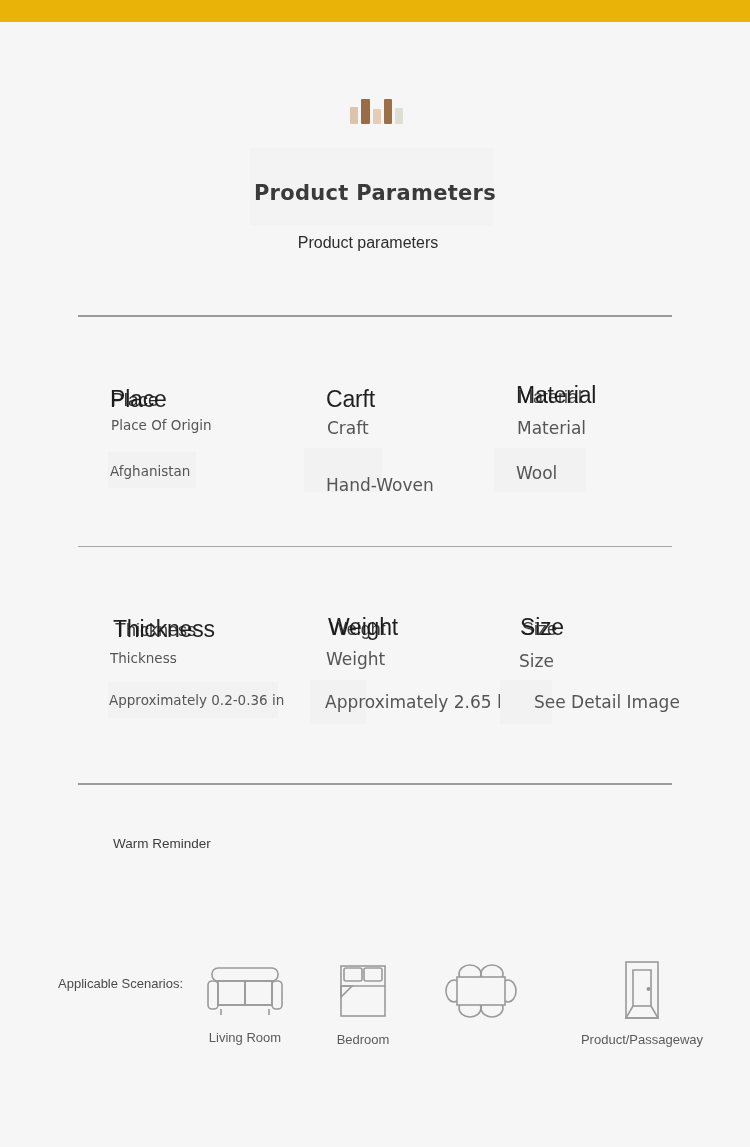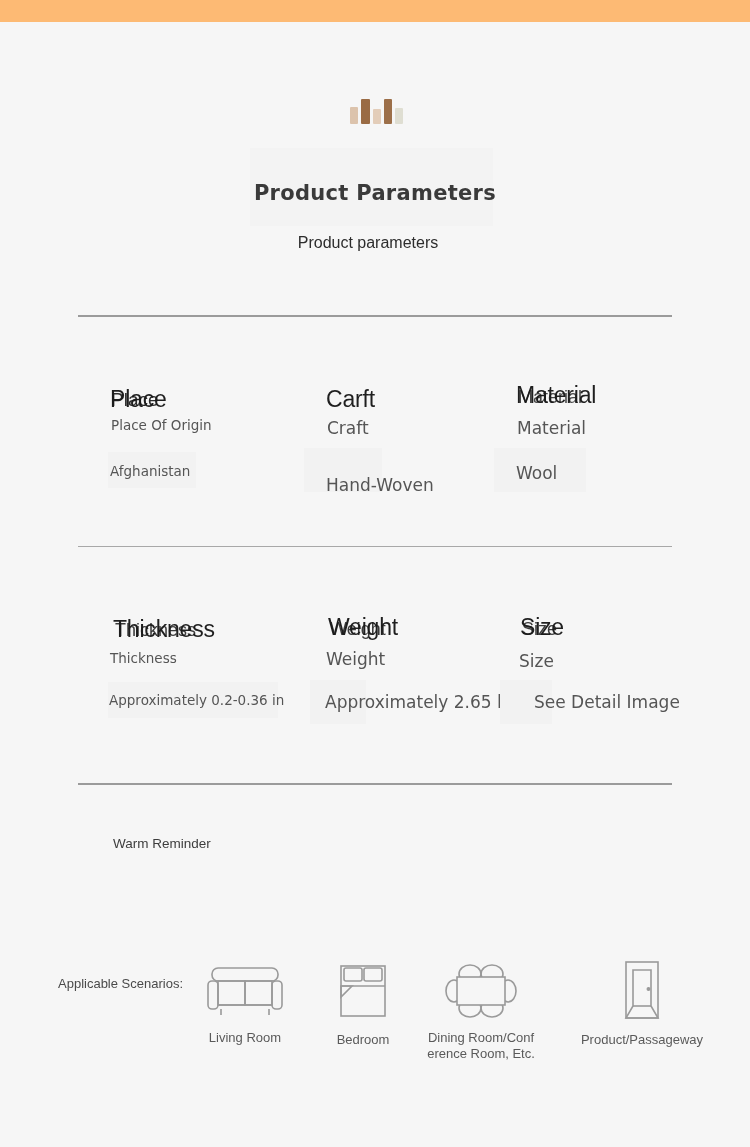--- a/index.html
+++ b/index.html
@@ -13,21 +13,21 @@
     font-family: "DejaVu Sans", "Liberation Sans", sans-serif;
     overflow: hidden;
     position: relative;
   }
   .page {
     position: absolute;
     left: 0;
     top: 0;
     width: 750px;
     height: 1147px;
-    background: #fdba74;
+    background: #eab308;
   }
   .sheet {
     position: absolute;
     left: 0;
     top: 22px;
     width: 750px;
     height: 1125px;
     background: #f6f6f6;
   }
 
@@ -316,21 +316,20 @@
       <svg width="80" height="58" viewBox="0 0 80 58" fill="none" stroke="#9a9a9a" stroke-width="1.6">
         <ellipse cx="29" cy="12" rx="11" ry="9"></ellipse>
         <ellipse cx="51" cy="12" rx="11" ry="9"></ellipse>
         <ellipse cx="29" cy="46" rx="11" ry="9"></ellipse>
         <ellipse cx="51" cy="46" rx="11" ry="9"></ellipse>
         <ellipse cx="13" cy="29" rx="8" ry="11"></ellipse>
         <ellipse cx="67" cy="29" rx="8" ry="11"></ellipse>
         <rect x="16" y="15" width="48" height="28" fill="#f6f6f6"></rect>
       </svg>
     </span>
-    <span class="cap">Dining Room/Conf erence Room, Etc.</span>
   </div>
 
   <div class="scen s-hall">
     <span class="ico">
       <svg width="42" height="64" viewBox="0 0 42 64" fill="none" stroke="#9a9a9a" stroke-width="1.6">
         <rect x="5" y="4" width="32" height="56"></rect>
         <path d="M12 12 H30 V48 L37 60 H5 L12 48 Z"></path>
         <path d="M12 48 H30"></path>
         <circle cx="27.5" cy="31" r="1.2" fill="#9a9a9a"></circle>
       </svg>

